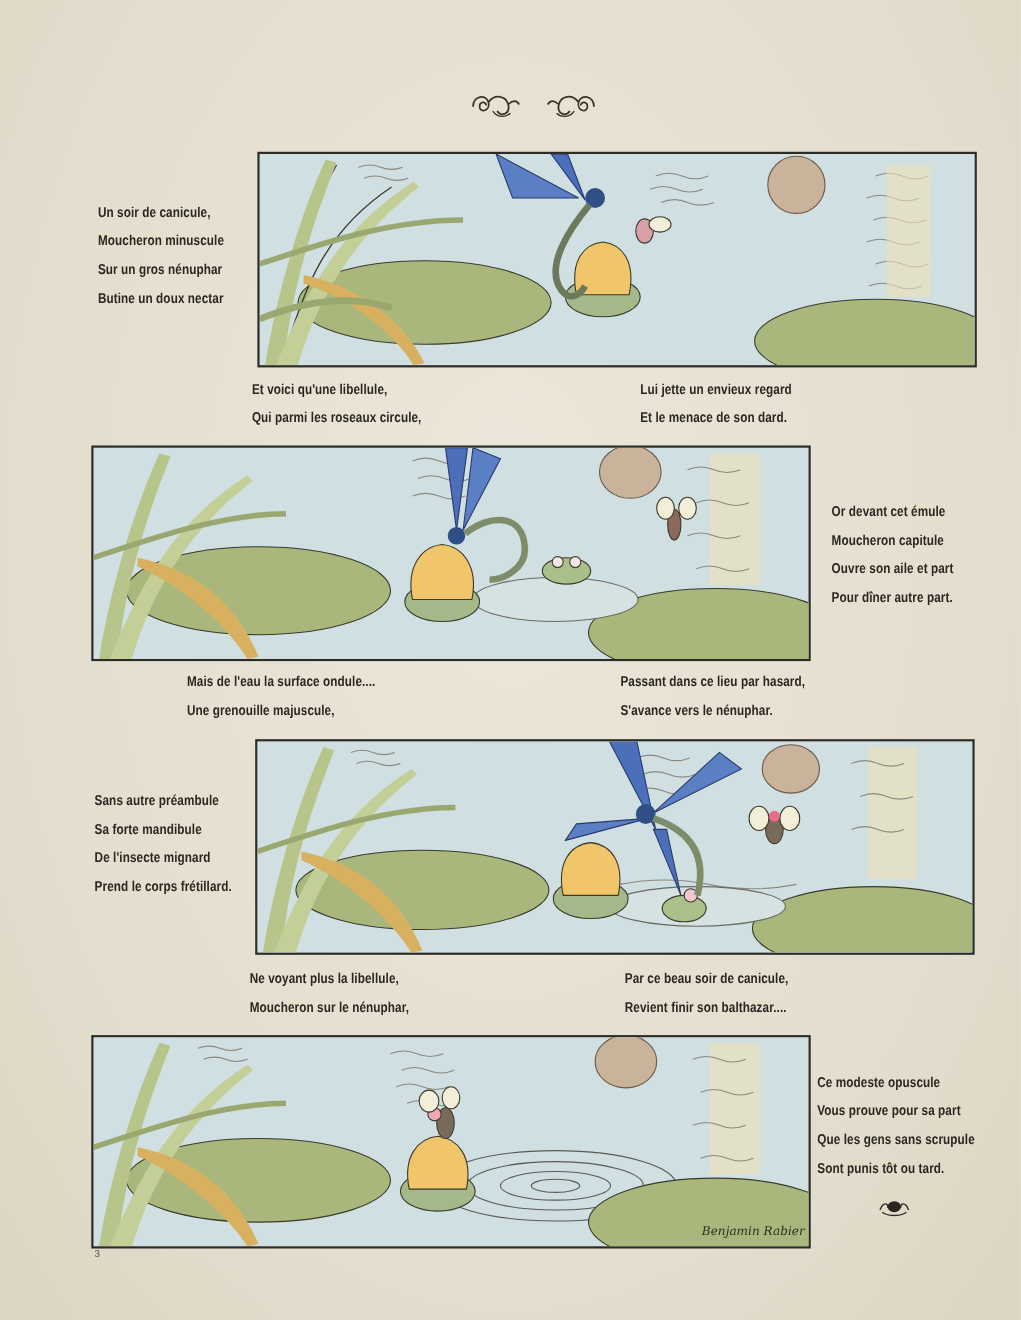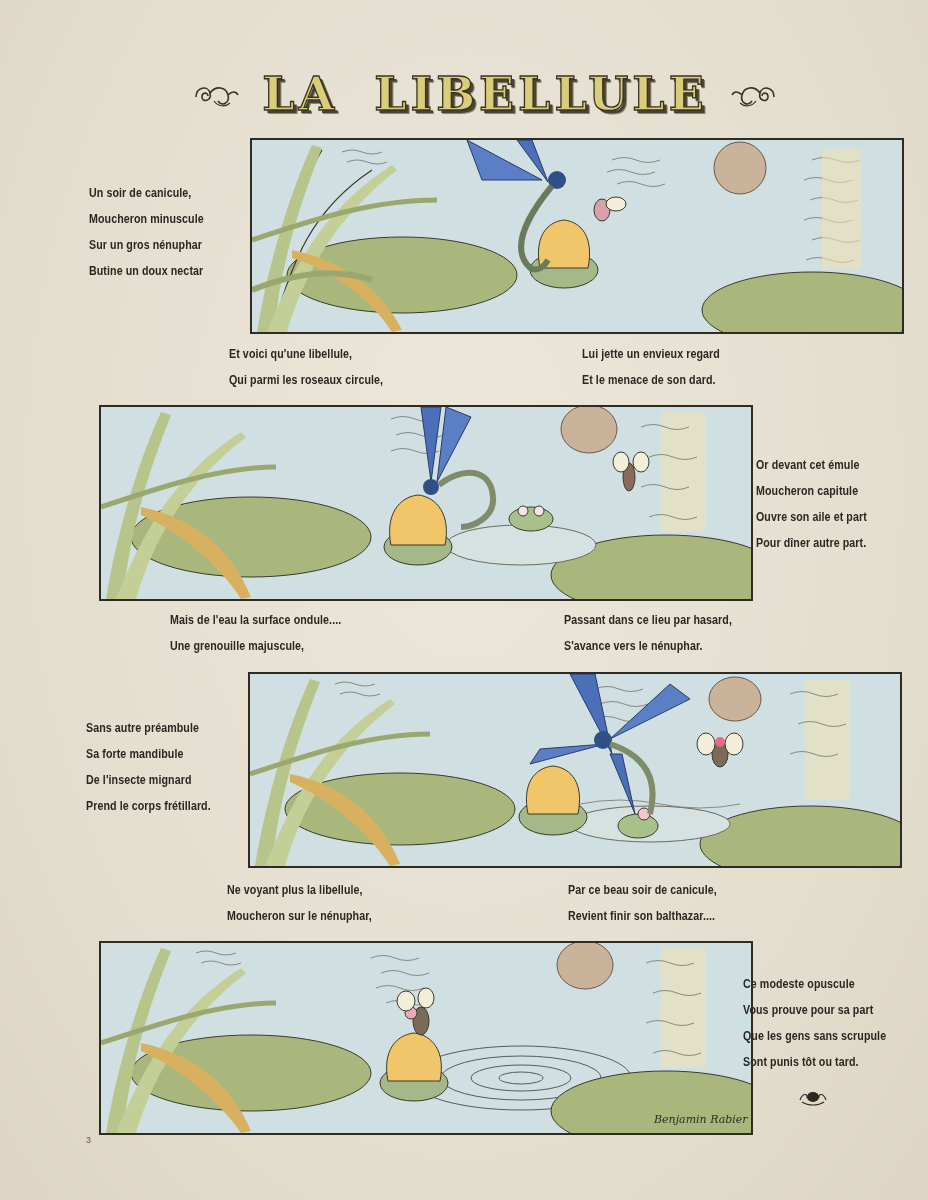--- a/index.html
+++ b/index.html
@@ -11,37 +11,36 @@
       display:flex; align-items:center; justify-content:center; gap:22px; }
   .title { font-family:"DejaVu Serif", serif; font-weight:bold; font-size:46px; letter-spacing:4px;
       color:#d9cc7a; -webkit-text-stroke:1.3px #3a3320;
       text-shadow: 3px 3px 0 #4a4330, 4px 4px 0 #8b8470; }
   .title .gap { display:inline-block; width:36px; }
   .flourish { width:48px; height:34px; }
   .verse { position:absolute; font-family:"Liberation Sans Narrow","Liberation Sans", sans-serif;
       font-size:13px; line-height:26px; color:#2a2620; font-weight:bold; letter-spacing:0.1px;
       transform:scaleX(0.82); transform-origin:left top; white-space:nowrap; }
   .verse div { height:26px; }
-  .panel { position:absolute; border:2px solid #2e2b24; background:#c9dbe0; overflow:hidden;margin-left:16px; }
+  .panel { position:absolute; border:2px solid #2e2b24; background:#c9dbe0; overflow:hidden; }
   .panel svg { display:block; width:100%; height:100%; }
   .pagenum { position:absolute; left:86px; top:1135px; font-size:9px; color:#5a5548; }
   .signature { position:absolute; font-family:"DejaVu Serif", serif; font-style:italic; font-size:11px; color:#2e2b24; }
   .orn { position:absolute; left:798px; top:1088px; width:30px; height:18px; }
 </style>
 </head>
 <body>
 
 <div class="page">
 
   <div class="title-wrap">
     <svg class="flourish" viewBox="0 0 48 34">
       <path d="M4 20 C4 10 16 8 18 16 C20 24 10 26 10 20 C10 15 16 15 16 19 M18 16 C24 8 34 10 36 18 C38 26 30 30 26 24 M36 18 C40 14 44 14 46 18" fill="none" stroke="#3a3320" stroke-width="1.6"></path>
       <path d="M22 24 C26 30 34 30 38 26" fill="none" stroke="#3a3320" stroke-width="1.2"></path>
     </svg>
-    <div class="title"><span>LA</span><span class="gap"></span><span>LIBELLULE</span></div>
     <svg class="flourish" viewBox="0 0 48 34">
       <g transform="translate(48,0) scale(-1,1)">
       <path d="M4 20 C4 10 16 8 18 16 C20 24 10 26 10 20 C10 15 16 15 16 19 M18 16 C24 8 34 10 36 18 C38 26 30 30 26 24 M36 18 C40 14 44 14 46 18" fill="none" stroke="#3a3320" stroke-width="1.6"></path>
       <path d="M22 24 C26 30 34 30 38 26" fill="none" stroke="#3a3320" stroke-width="1.2"></path>
       </g>
     </svg>
   </div>
 
   <div class="verse" style="left:89px;top:180px;">
     <div>Un soir de canicule,</div>

